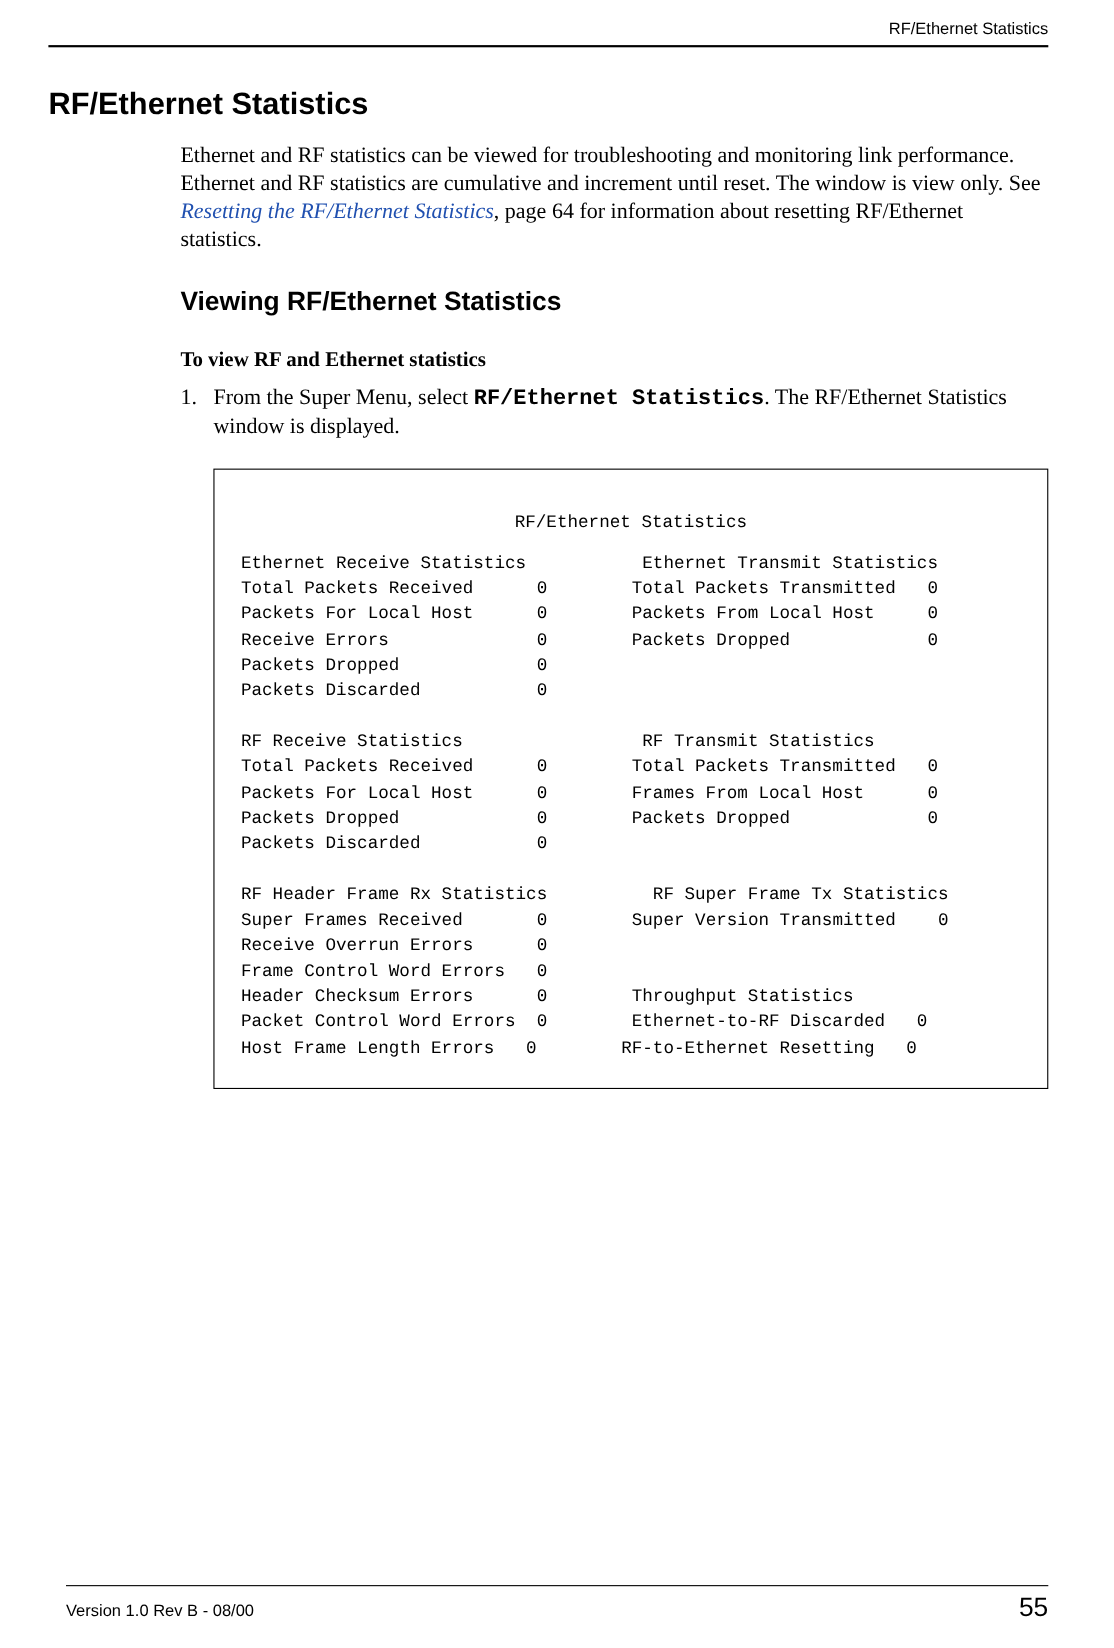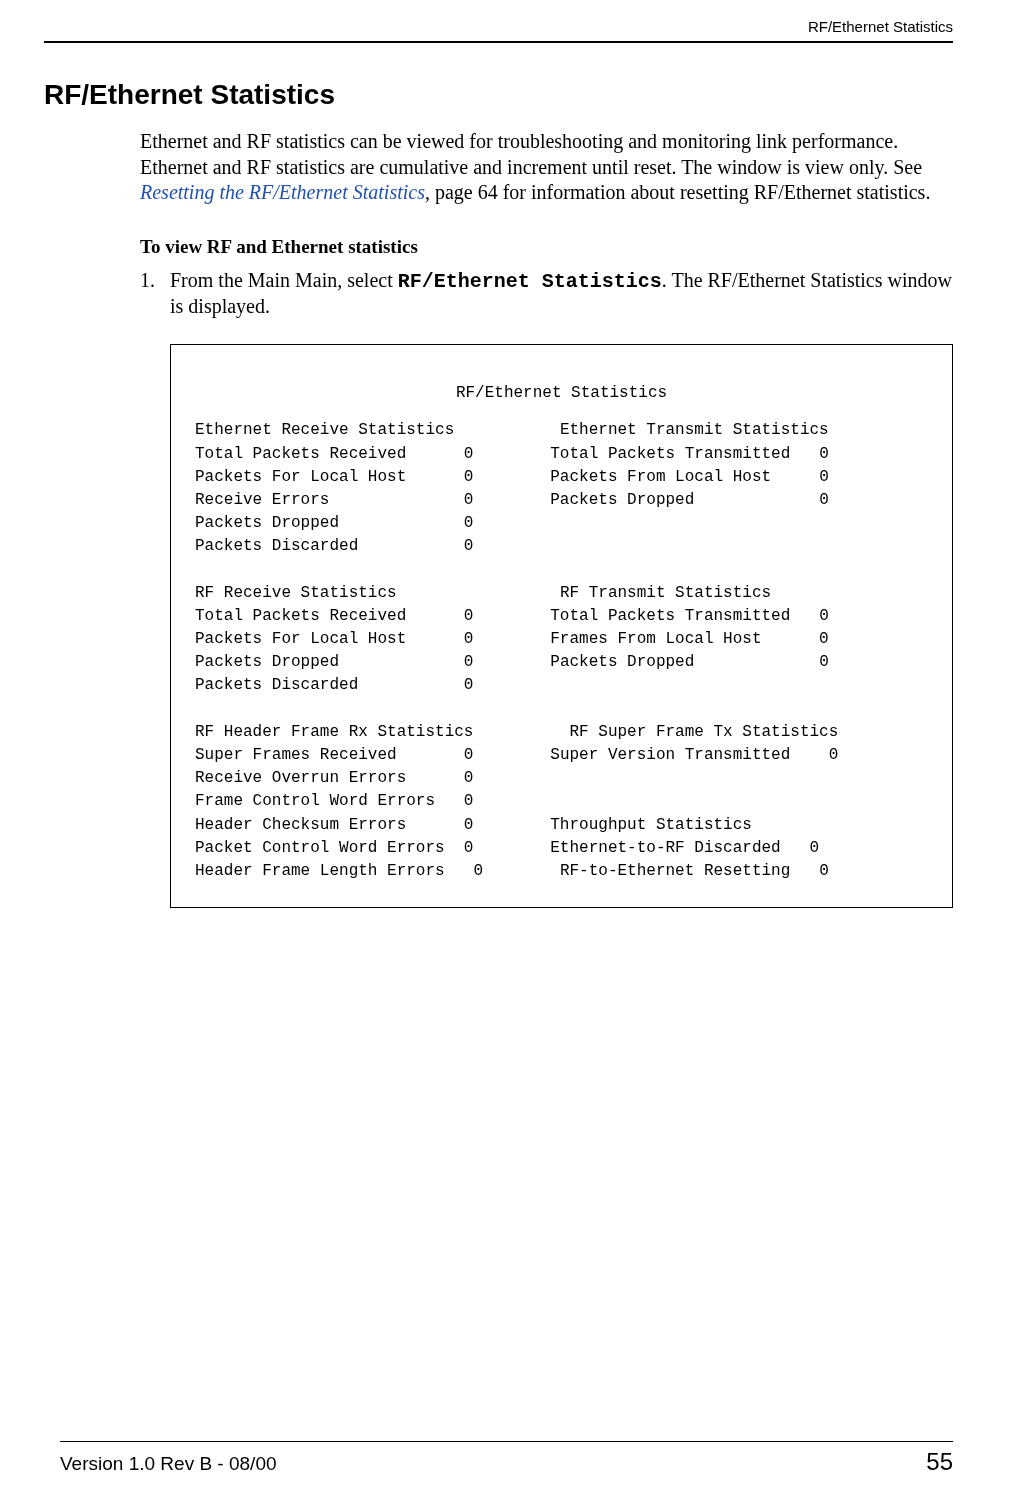--- a/index.html
+++ b/index.html
@@ -27,21 +27,21 @@
       border-top: 2px solid #000;
       margin-bottom: 36px;
     }
     .sect-title {
       font-family: Arial, Helvetica, sans-serif;
       font-weight: bold;
       font-size: 28px;
       margin-bottom: 18px;
     }
     .content-block {
-      margin-left: 96px;
+      margin-left: 120px;
     }
     .body-text {
       font-size: 20px;
       line-height: 1.28;
       margin-bottom: 30px;
     }
     .body-text .link-italic {
       font-style: italic;
       color: #2050b0;
     }
@@ -89,44 +89,45 @@
       bottom: 22px;
       left: 60px;
       right: 60px;
       border-top: 1.5px solid #000;
       padding-top: 6px;
       display: flex;
       justify-content: space-between;
       align-items: baseline;
       font-family: Arial, Helvetica, sans-serif;
     }
-    .footer-left { font-size: 19px; }
+    .footer-left { font-size: 15px; }
     .footer-right { font-size: 24px; text-align: right; }
   </style>
 </head>
 <body>
 
 <div class="page">
   <div class="header-right">RF/Ethernet Statistics</div>
   <hr class="hr-top">
 
   <h1 class="sect-title">RF/Ethernet Statistics</h1>
 
   <div class="content-block">
     <p class="body-text">
       <span>Ethernet and RF statistics can be viewed for troubleshooting and monitoring link performance. Ethernet and RF statistics are cumulative and increment until reset. The window is view only. See </span><span class="link-italic">Resetting the RF/Ethernet Statistics</span><span>, page 64 for information about resetting RF/Ethernet statistics.</span>
     </p>
 
+    <h2 class="subsection">Viewing RF/Ethernet Statistics</h2>
 
     <div class="subsubsection">To view RF and Ethernet statistics</div>
 
     <div class="step">
       <div class="step-num">1.</div>
       <div class="step-text">
-        <span>From the Main Main, select </span><span class="mono-bold">RF/Ethernet Statistics</span><span>. The RF/Ethernet Statistics window is displayed.</span>
+        <span>From the Super Menu, select </span><span class="mono-bold">RF/Ethernet Statistics</span><span>. The RF/Ethernet Statistics window is displayed.</span>
       </div>
     </div>
 
     <div class="screen-box">
 <div class="screen-title">RF/Ethernet Statistics</div><span>Ethernet Receive Statistics</span>           <span>Ethernet Transmit Statistics</span>
 <span>Total Packets Received</span>      <span>0</span>        <span>Total Packets Transmitted</span>   <span>0</span>
 <span>Packets For Local Host</span>      <span>0</span>        <span>Packets From Local Host</span>     <span>0</span>
 <span>Receive Errors</span>              <span>0</span>        <span>Packets Dropped</span>             <span>0</span>
 <span>Packets Dropped</span>             <span>0</span>
 <span>Packets Discarded</span>           <span>0</span>
@@ -136,21 +137,21 @@
 <span>Packets For Local Host</span>      <span>0</span>        <span>Frames From Local Host</span>      <span>0</span>
 <span>Packets Dropped</span>             <span>0</span>        <span>Packets Dropped</span>             <span>0</span>
 <span>Packets Discarded</span>           <span>0</span>
 
 <span>RF Header Frame Rx Statistics</span>          <span>RF Super Frame Tx Statistics</span>
 <span>Super Frames Received</span>       <span>0</span>        <span>Super Version Transmitted</span>    <span>0</span>
 <span>Receive Overrun Errors</span>      <span>0</span>
 <span>Frame Control Word Errors</span>   <span>0</span>
 <span>Header Checksum Errors</span>      <span>0</span>        <span>Throughput Statistics</span>
 <span>Packet Control Word Errors</span>  <span>0</span>        <span>Ethernet-to-RF Discarded</span>   <span>0</span>
-<span>Header Frame Length Errors</span>   <span>0</span>        <span>RF-to-Ethernet Resetting</span>   <span>0</span>
+<span>Host Frame Length Errors</span>   <span>0</span>        <span>RF-to-Ethernet Resetting</span>   <span>0</span>
 </div>
   </div>
 </div>
 
 <div class="footer">
   <span class="footer-left">Version 1.0 Rev B - 08/00</span>
   <span class="footer-right">55</span>
 </div>
 
 </body></html>

